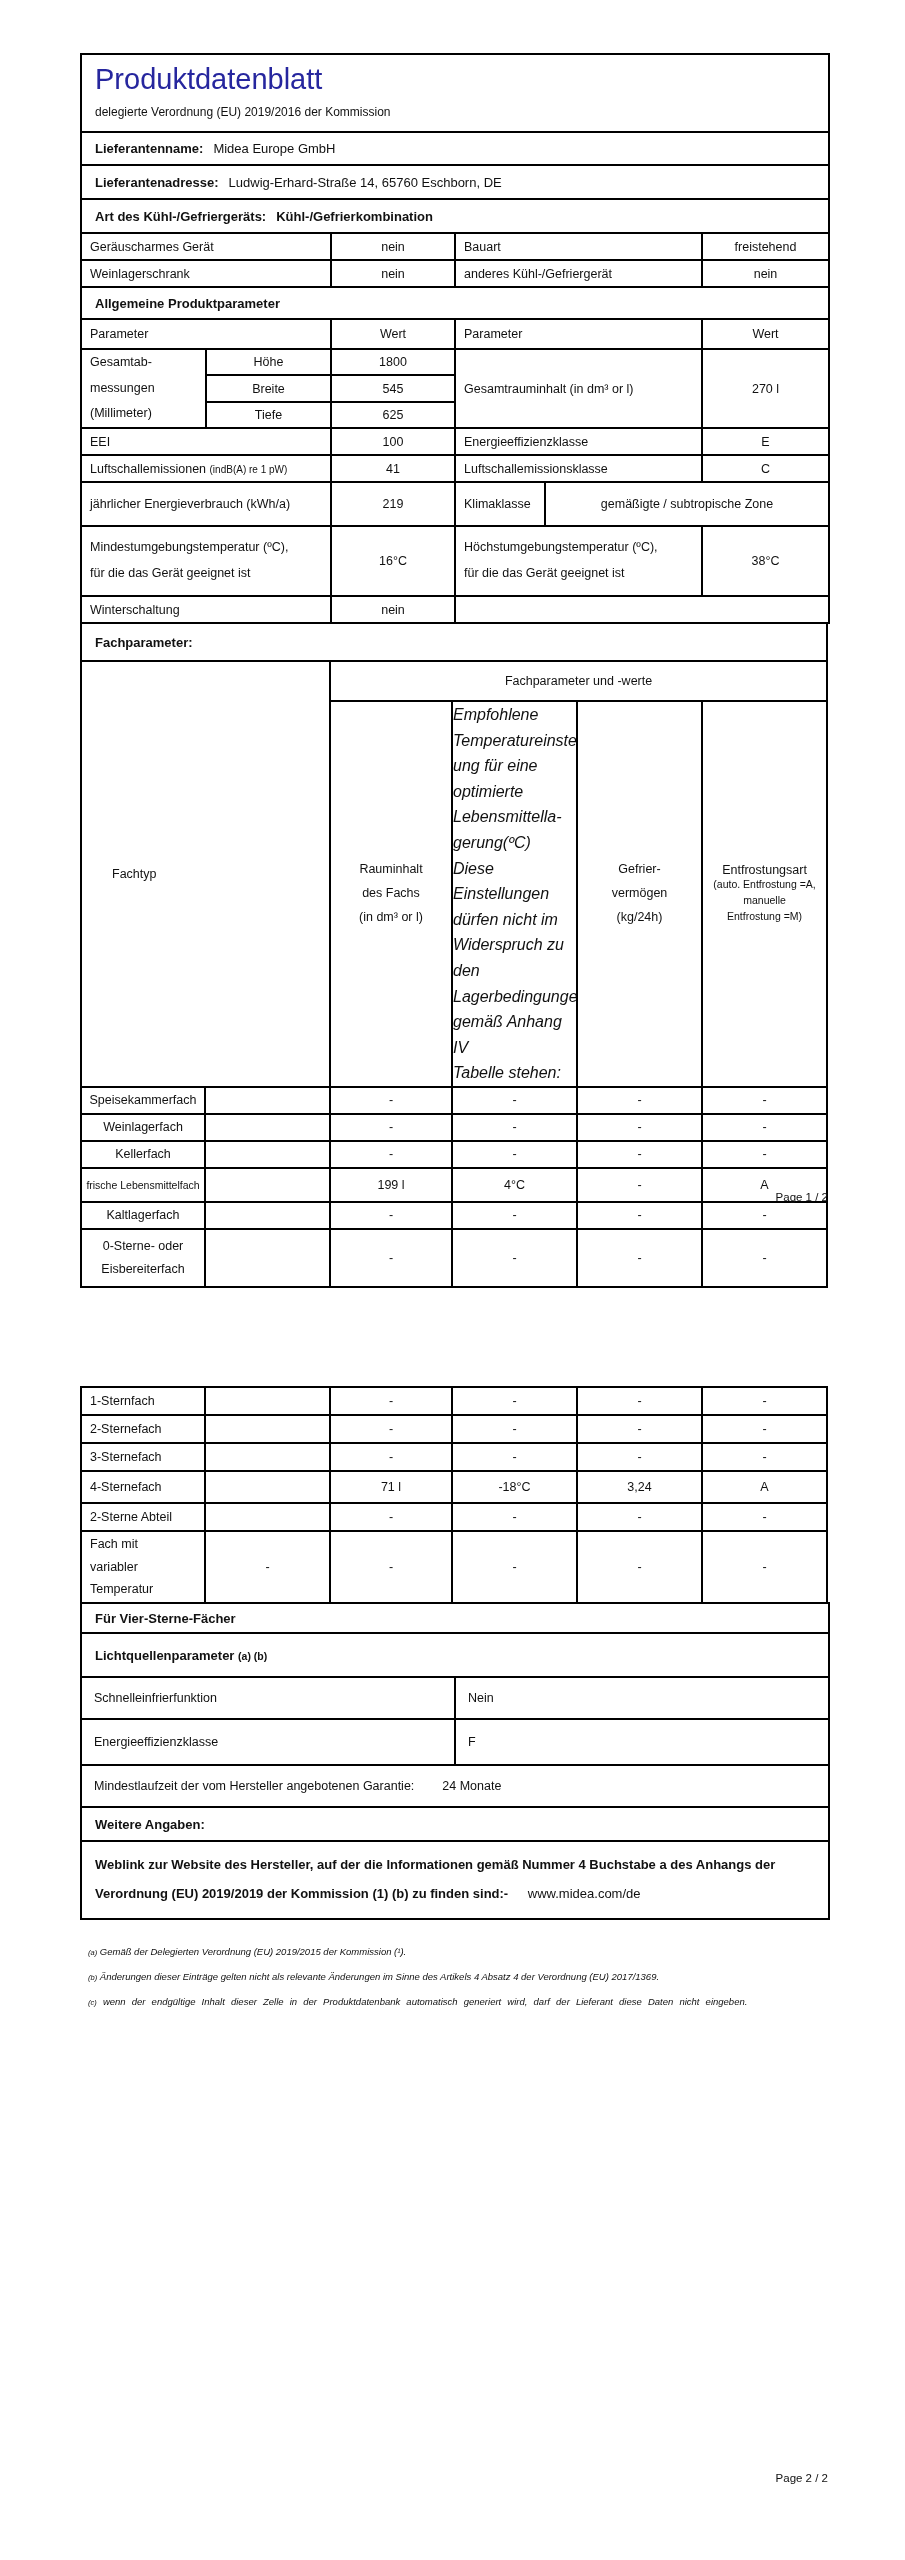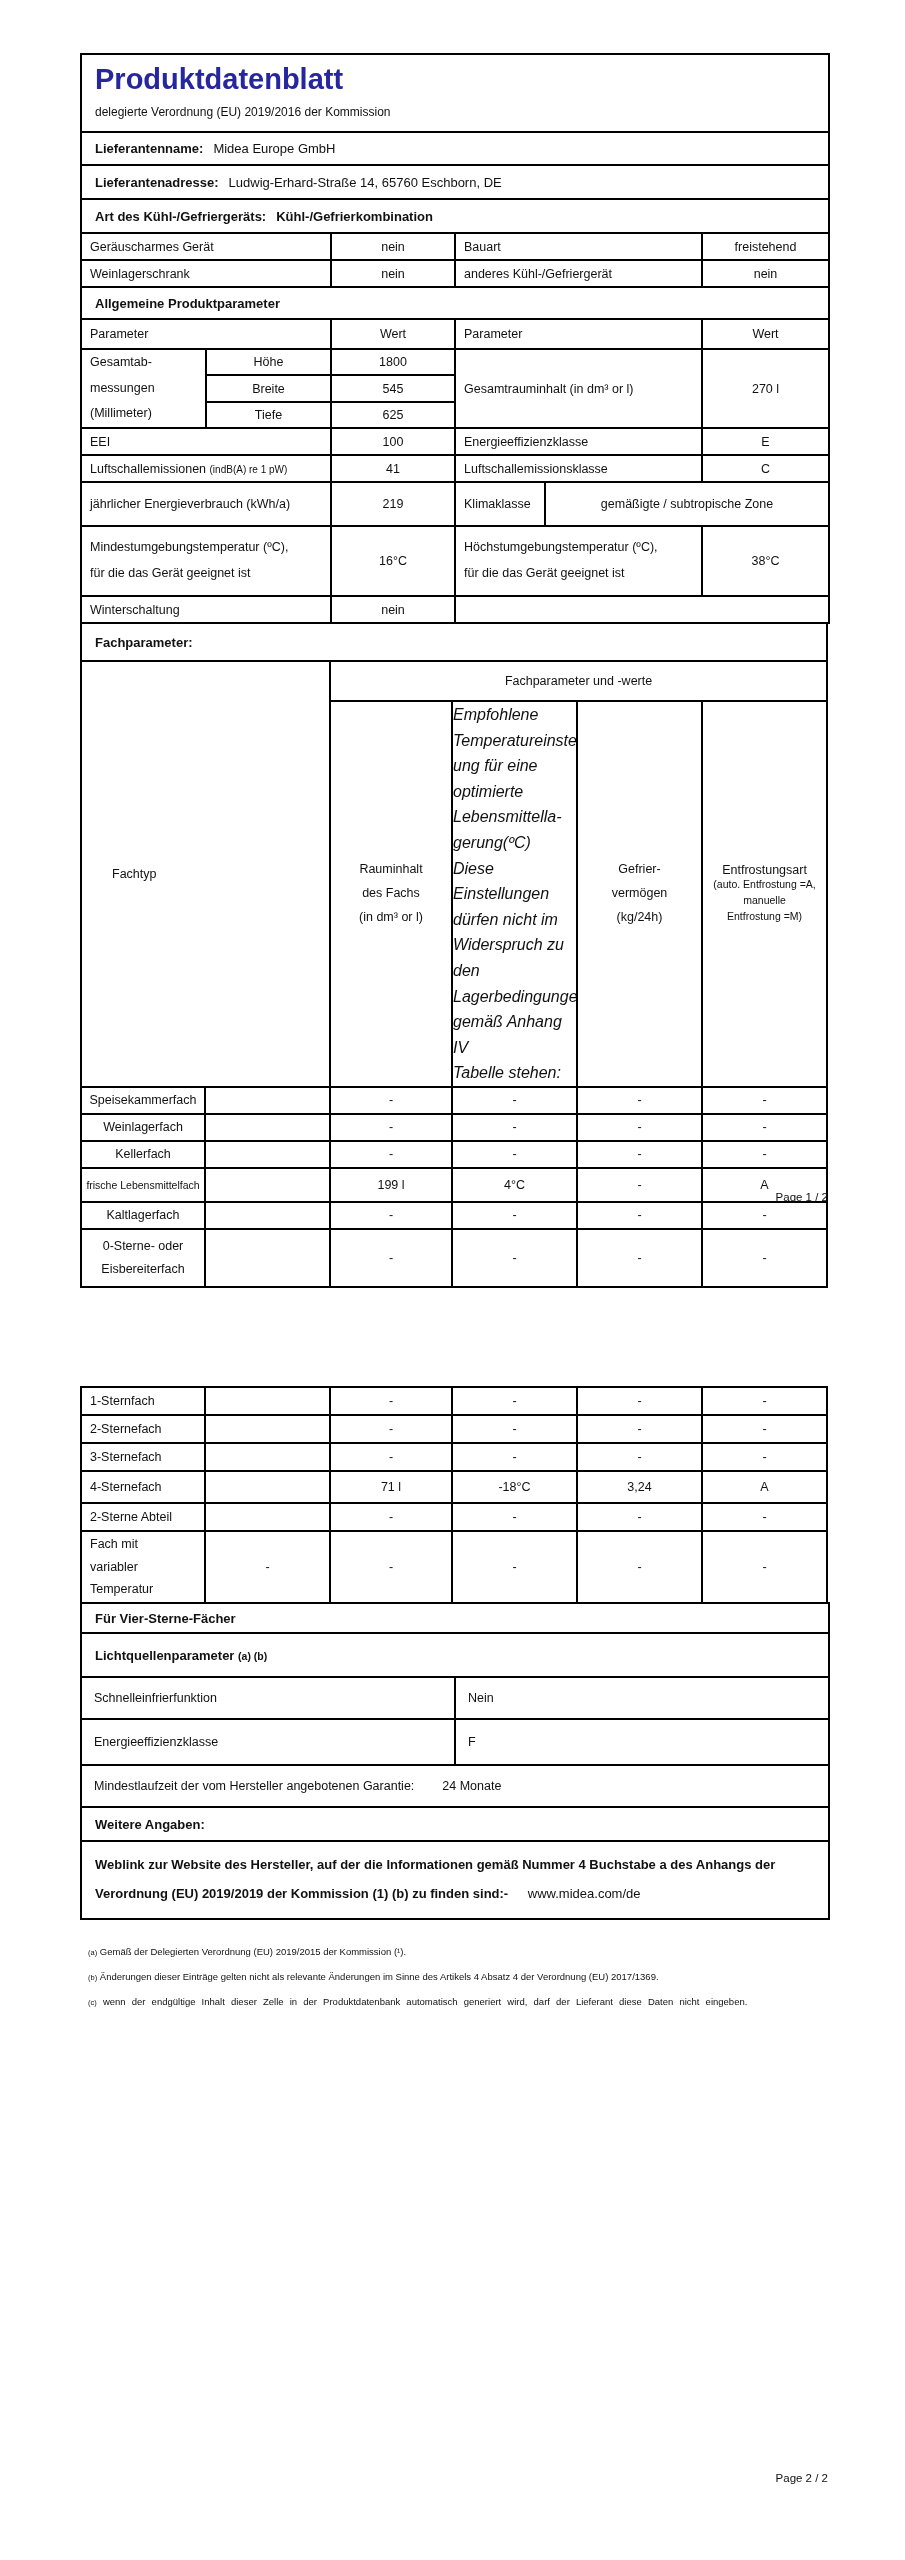--- a/index.html
+++ b/index.html
@@ -15,36 +15,36 @@
   }
   .stack { margin-top:-2px; }
   .padL { padding-left:8px; }
   .padL2 { padding-left:12px; }
   .ctr { text-align:center; }
   .b { font-weight:bold; }
   .pl { white-space:pre-line;margin-left:36px; }
   .thin-top td { border-top-width:1px; }
   
   .title-cell { padding:8px 6px 8px 13px; }
-  .doc-title { font-size:29px; font-weight:bold; letter-spacing:0px; }
+  .doc-title { font-size:29px; font-weight:normal; letter-spacing:0px; }
   .doc-sub { font-size:12px; margin-top:9px; color:#111; }
   .kv-cell { padding:0 6px 0 13px; font-size:13px; }
   .kv-label { font-weight:bold; }
   .kv-val { margin-left:10px; }
   .sec-cell { padding:0 6px 0 13px; font-size:13px; font-weight:bold; }
   .small-unit { font-size:10px; font-weight:normal; }
   .tiny { font-size:10.5px; }
   .temp-col { font-size:16px; line-height:1.6; text-align:left; white-space:pre-line;font-style:italic; }
   .hdr3 { font-size:12.5px; line-height:1.9; text-align:center; white-space:pre-line; }
   .defrost-title { font-size:12.5px; font-weight:normal; }
   .defrost-sub { font-size:10.5px; line-height:1.5; white-space:pre-line; }
   .lh2 { line-height:2.05; }
   .lh18 { line-height:1.8; }
   .pageno { position:absolute; font-size:11.5px; color:#111; }
-  .foot { font-size:9.5px; color:#111; margin:0 0 14px 0; }
+  .foot { font-size:9.5px; color:#111; margin:0 0 14px 0;font-style:italic; }
   .foot .mk { font-size:7.5px; }
   .fn-just { word-spacing:3.5px; }
   .gap30 { margin-left:28px; }
   .vtop { vertical-align:top; }
 </style>
 </head>
 <body>
 
 <div id="canvas">
 

